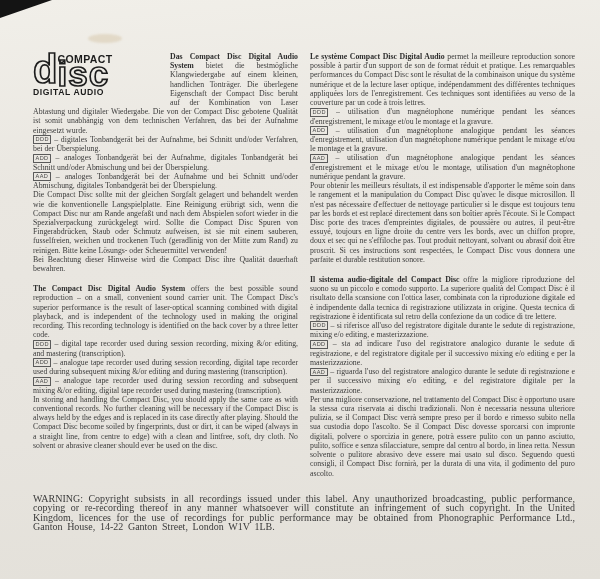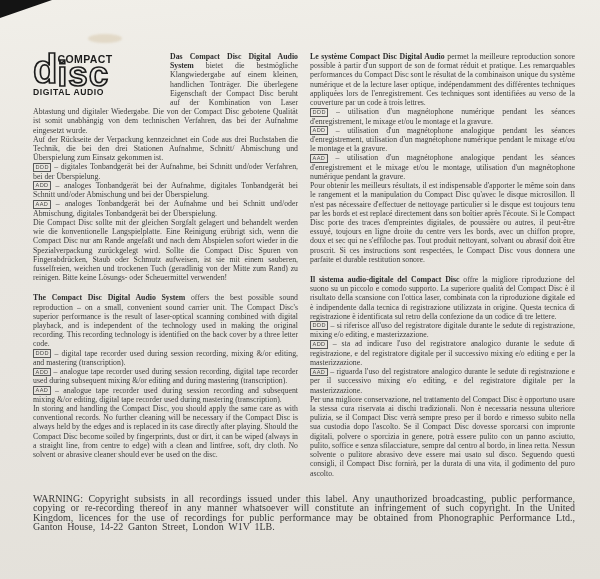--- a/index.html
+++ b/index.html
@@ -124,25 +124,25 @@
             <span class="cd-main">
               <span class="cd-d">d</span>
               <span class="cd-stack">
                 <span class="cd-compact">COMPACT</span>
                 <span class="cd-isc">isc</span>
               </span>
             </span>
             <span class="cd-da">DIGITAL AUDIO</span>
           </div>
           <p class="para"><b>Das Compact Disc Digital Audio System</b><span> bietet die bestmögliche Klangwiedergabe auf einem kleinen, handlichen Tonträger. Die überlegene Eigenschaft der Compact Disc beruht auf der Kombination von Laser Abtastung und digitaler Wiedergabe. Die von der Compact Disc gebotene Qualität ist somit unabhängig von dem technischen Verfahren, das bei der Aufnahme eingesetzt wurde.</span></p>
-          <p class="para">Auf der Rückseite der Verpackung kennzeichnet ein Code aus drei Buchstaben die Technik, die bei den drei Stationen Aufnahme, Schnitt/ Abmischung und Überspielung zum Einsatz gekommen ist.</p>
           <p class="para"><span class="badge">DDD</span> <span>– digitales Tonbandgerät bei der Aufnahme, bei Schnitt und/oder Verfahren, bei der Überspielung.</span></p>
           <p class="para"><span class="badge">ADD</span> <span>– analoges Tonbandgerät bei der Aufnahme, digitales Tonbandgerät bei Schnitt und/oder Abmischung und bei der Überspielung.</span></p>
           <p class="para"><span class="badge">AAD</span> <span>– analoges Tonbandgerät bei der Aufnahme und bei Schnitt und/oder Abmischung, digitales Tonbandgerät bei der Überspielung.</span></p>
           <p class="para">Die Compact Disc sollte mit der gleichen Sorgfalt gelagert und behandelt werden wie die konventionelle Langspielplatte. Eine Reinigung erübrigt sich, wenn die Compact Disc nur am Rande angefaßt und nach dem Abspielen sofort wieder in die Spezialverpackung zurückgelegt wird. Sollte die Compact Disc Spuren von Fingerabdrücken, Staub oder Schmutz aufweisen, ist sie mit einem sauberen, fusselfreien, weichen und trockenen Tuch (geradlinig von der Mitte zum Rand) zu reinigen. Bitte keine Lösungs- oder Scheuermittel verwenden!</p>
+          <p class="para">Bei Beachtung dieser Hinweise wird die Compact Disc ihre Qualität dauerhaft bewahren.</p>
         </div>
 
         <div class="lang-section">
           <p class="para"><b>The Compact Disc Digital Audio System</b><span> offers the best possible sound reproduction – on a small, convenient sound carrier unit. The Compact Disc's superior performance is the result of laser-optical scanning combined with digital playback, and is independent of the technology used in making the original recording. This recording technology is identified on the back cover by a three letter code.</span></p>
           <p class="para"><span class="badge">DDD</span> <span>– digital tape recorder used during session recording, mixing &amp;/or editing, and mastering (transcription).</span></p>
           <p class="para"><span class="badge">ADD</span> <span>– analogue tape recorder used during session recording, digital tape recorder used during subsequent mixing &amp;/or editing and during mastering (transcription).</span></p>
           <p class="para"><span class="badge">AAD</span> <span>– analogue tape recorder used during session recording and subsequent mixing &amp;/or editing, digital tape recorder used during mastering (transcription).</span></p>
           <p class="para">In storing and handling the Compact Disc, you should apply the same care as with conventional records. No further cleaning will be necessary if the Compact Disc is always held by the edges and is replaced in its case directly after playing. Should the Compact Disc become soiled by fingerprints, dust or dirt, it can be wiped (always in a straight line, from centre to edge) with a clean and lintfree, soft, dry cloth. No solvent or abrasive cleaner should ever be used on the disc.</p>
         </div>
       </div>

